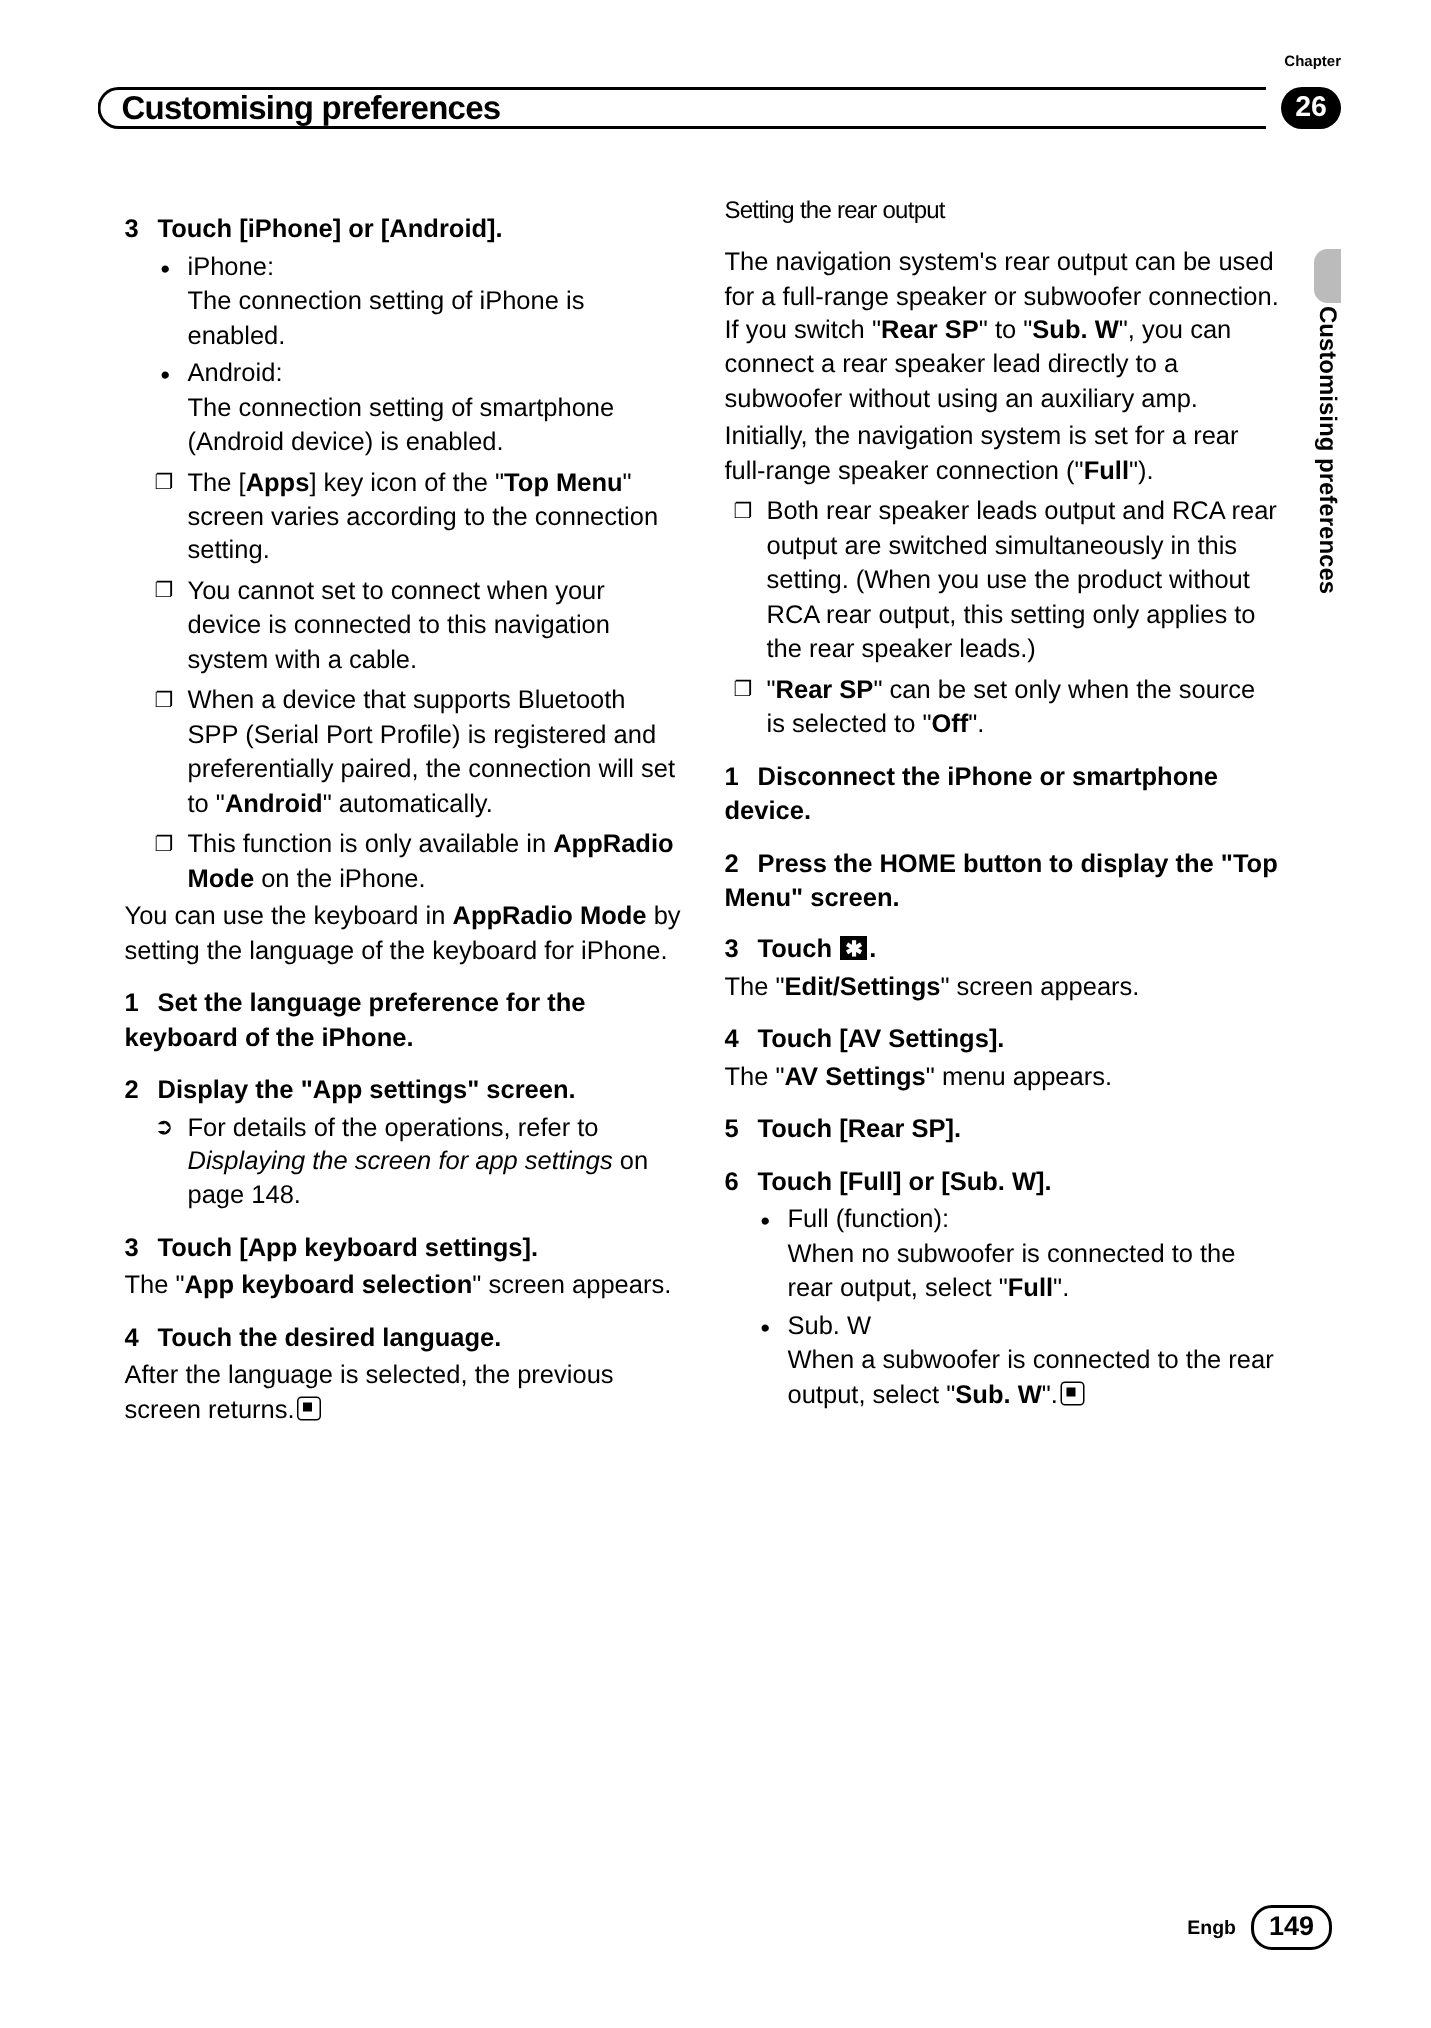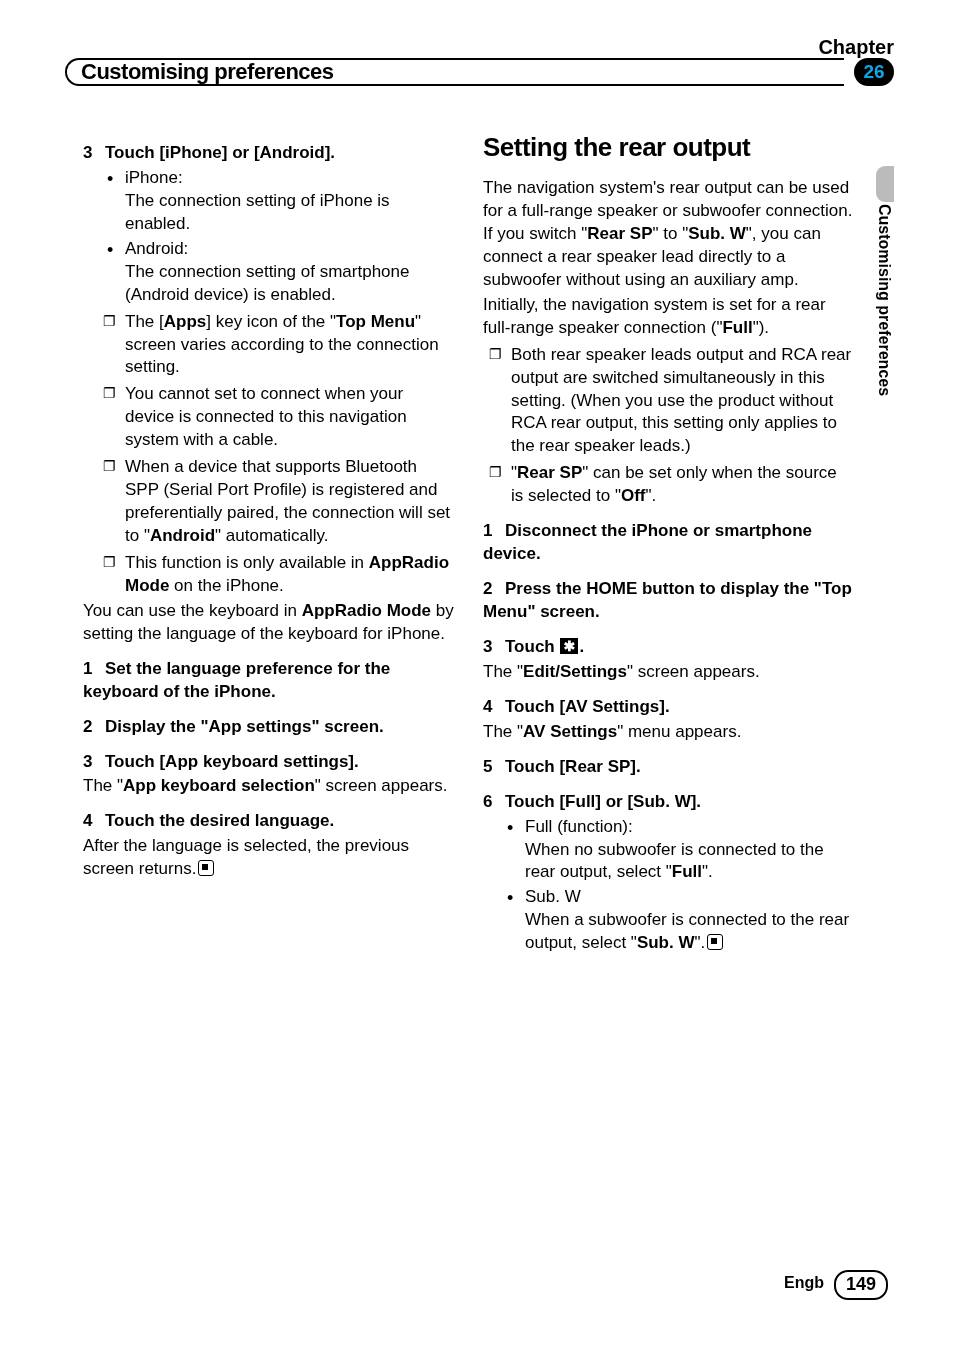--- a/index.html
+++ b/index.html
@@ -19,31 +19,31 @@
     position: relative;
     box-sizing: border-box;
     padding: 50px 60px 0 60px;
   }
 
   
   .chapter-label {
     position: absolute;
     top: 36px;
     right: 60px;
-    font-size: 20px;
+    font-size: 10px;
     font-weight: bold;
   }
   .chapter-badge {
     position: absolute;
     top: 58px;
     right: 60px;
     width: 40px;
     height: 28px;
     background: #000;
-    color: #0ea5e9;
+    color: #ffffff;
     font-weight: bold;
     font-size: 19px;
     text-align: center;
     line-height: 28px;
     border-radius: 14px 14px 14px 14px;
   }
   .title-bar {
     position: absolute;
     top: 58px;
     left: 65px;
@@ -101,22 +101,22 @@
   }
 
   .h2 {
     font-size: 23px;
     font-weight: 900;
     letter-spacing: -0.5px;
     margin: 18px 0 4px 0;
     line-height: 1.15;
   }
   .h1big {
-    font-size: 26px;
-    font-weight: 700;
+    font-size: 16px;
+    font-weight: 400;
     letter-spacing: -0.5px;
     margin: 0 0 12px 0;
   }
 
   .step-line { font-weight: bold; margin-top: 12px; }
   .step-num { display:inline-block; width: 22px; }
   .bullet-block { padding-left: 42px; }
   .bullet-item { position: relative; margin-top: 2px; }
   .bullet-item::before {
     content: "•";
@@ -185,21 +185,21 @@
     left:3px; top:-1px;
     font-size:14px;
   }
 
   
   .footer-lang {
     position: absolute;
     bottom: 60px;
     right: 130px;
     font-weight: bold;
-    font-size: 16px;
+    font-size: 13px;
   }
   .footer-page {
     position: absolute;
     bottom: 52px;
     right: 66px;
     width: 50px;
     height: 26px;
     border: 2px solid #000;
     border-radius: 14px;
     text-align: center;
@@ -261,20 +261,25 @@
         <span>You can use the keyboard in </span><span class="bold">AppRadio Mode</span><span> by setting the language of the keyboard for iPhone.</span>
       </div>
 
       <div class="step-line">
         <span class="step-num">1</span><span>Set the language preference for the keyboard of the iPhone.</span>
       </div>
 
       <div class="step-line">
         <span class="step-num">2</span><span>Display the "App settings" screen.</span>
       </div>
+      <div class="xref-block">
+        <div class="xref-item">
+          <span>For details of the operations, refer to </span><span class="ital">Displaying the screen for app settings</span><span> on page 148.</span>
+        </div>
+      </div>
 
       <div class="step-line">
         <span class="step-num">3</span><span>Touch [App keyboard settings].</span>
       </div>
       <div class="body-para">
         <span>The "</span><span class="bold">App keyboard selection</span><span>" screen appears.</span>
       </div>
 
       <div class="step-line">
         <span class="step-num">4</span><span>Touch the desired language.</span>

